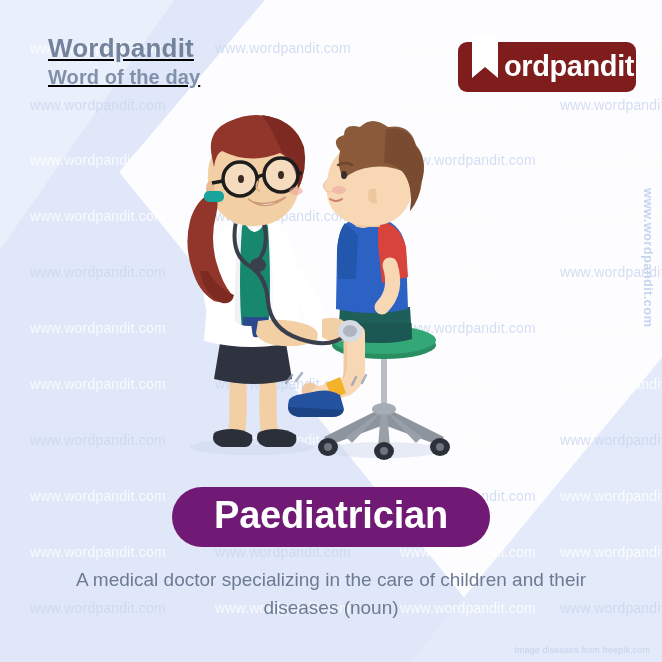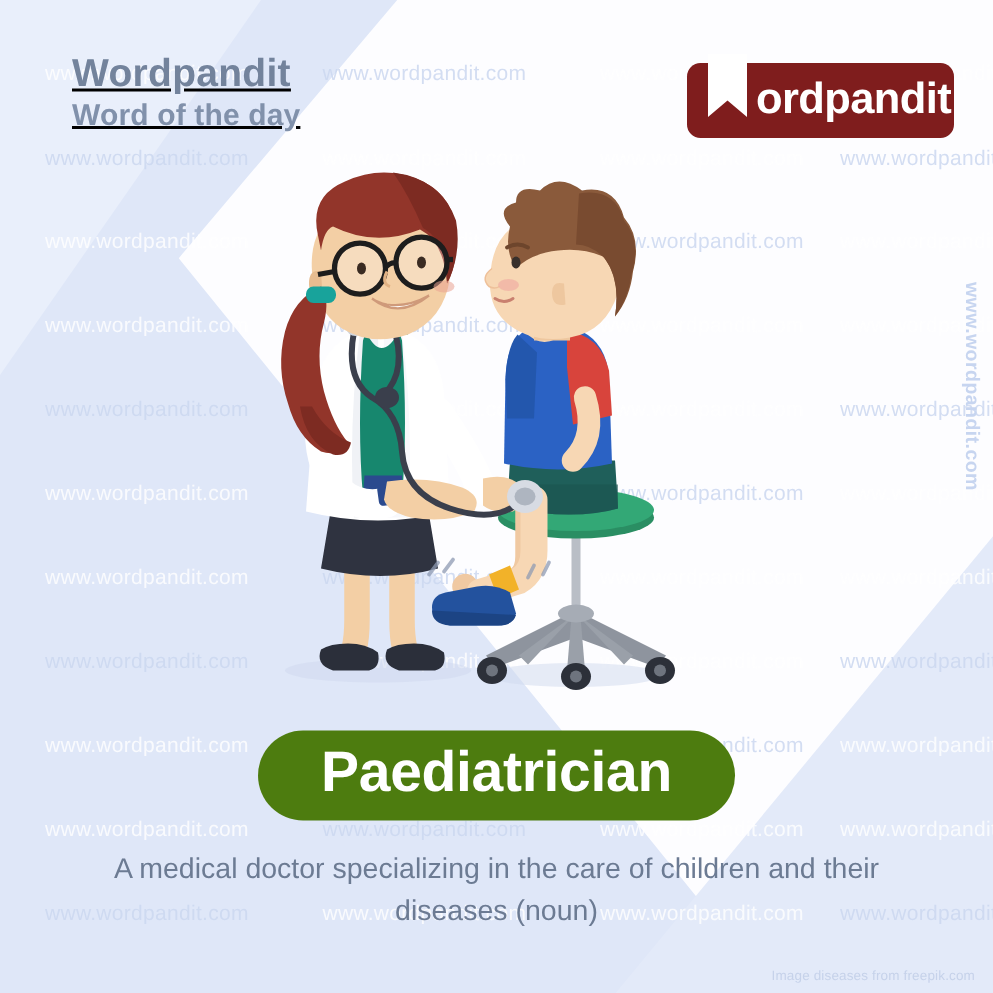--- a/index.html
+++ b/index.html
@@ -141,21 +141,21 @@
     width: 662px; height: 390px;
     z-index: 4;
   }
 
   
   .word-badge {
     position: absolute;
     left: 50%;
     top: 487px;
     transform: translateX(-50%);
-    background: #4d7c0f;
+    background: #701a75;
     border-radius: 34px;
     padding: 9px 42px 13px;
     z-index: 8;
   }
   .word-badge span {
     display: block;
     color: #ffffff;
     font-size: 38px;
     font-weight: bold;
     letter-spacing: -.2px;

